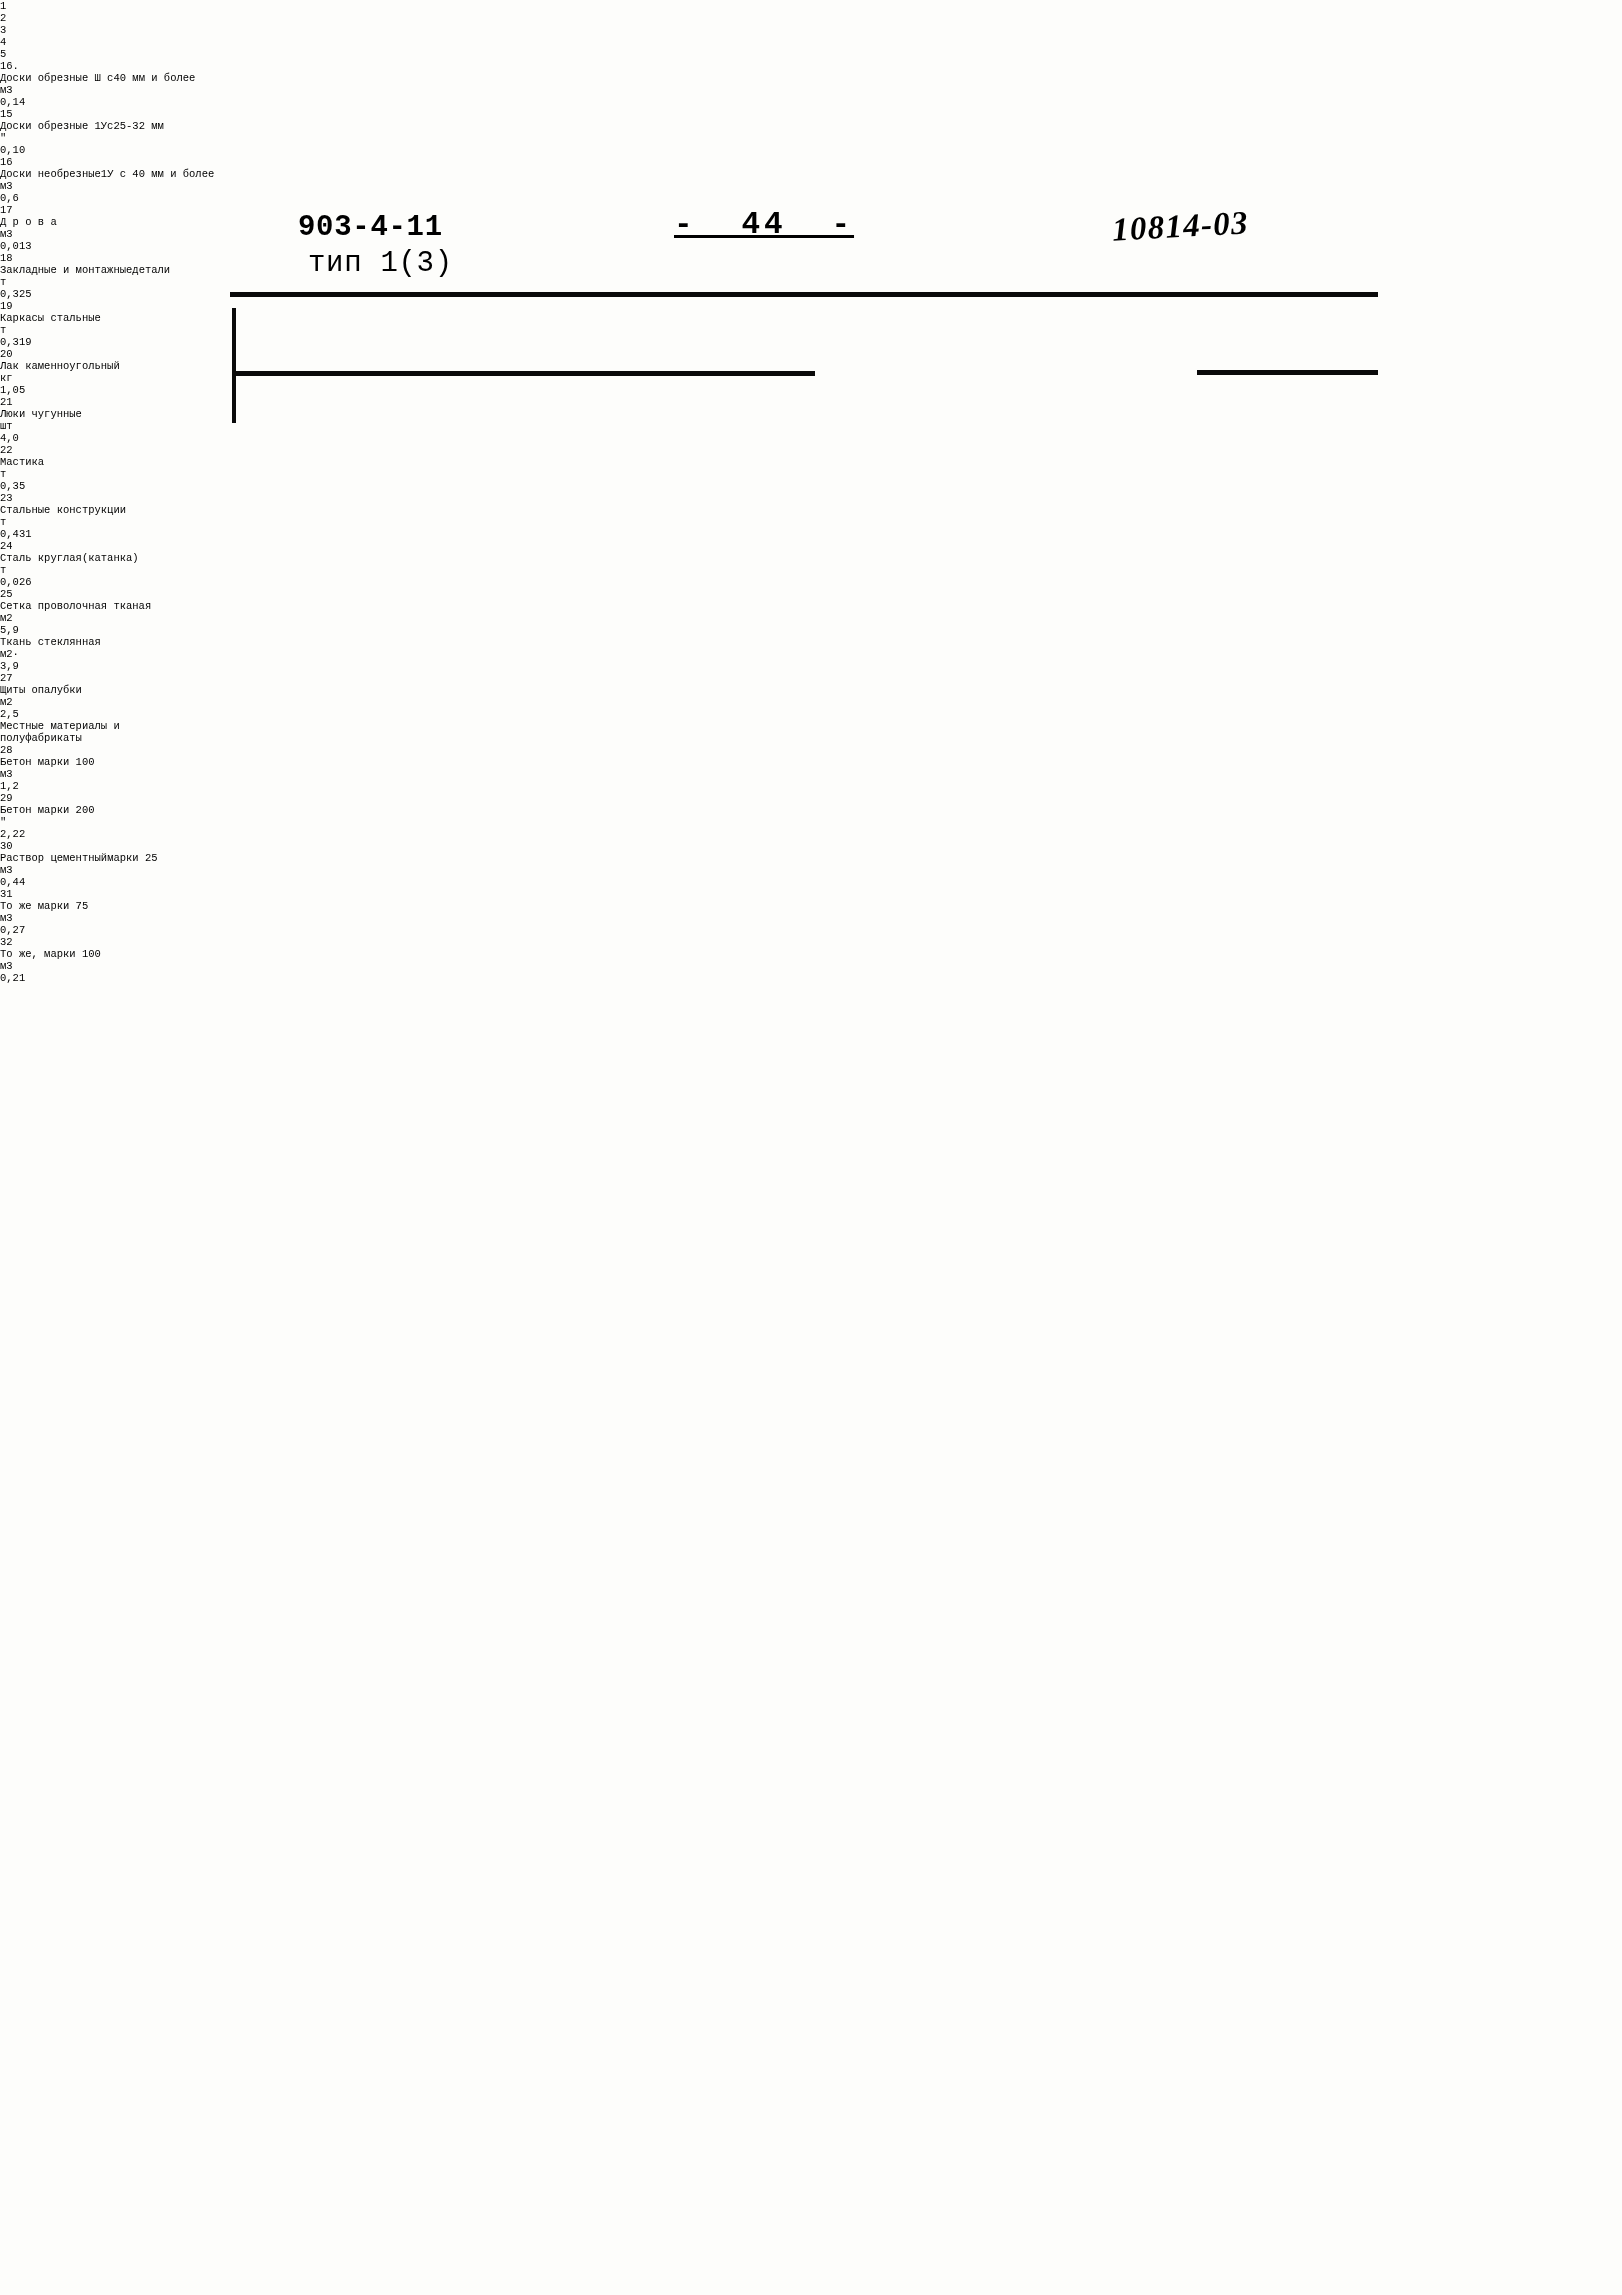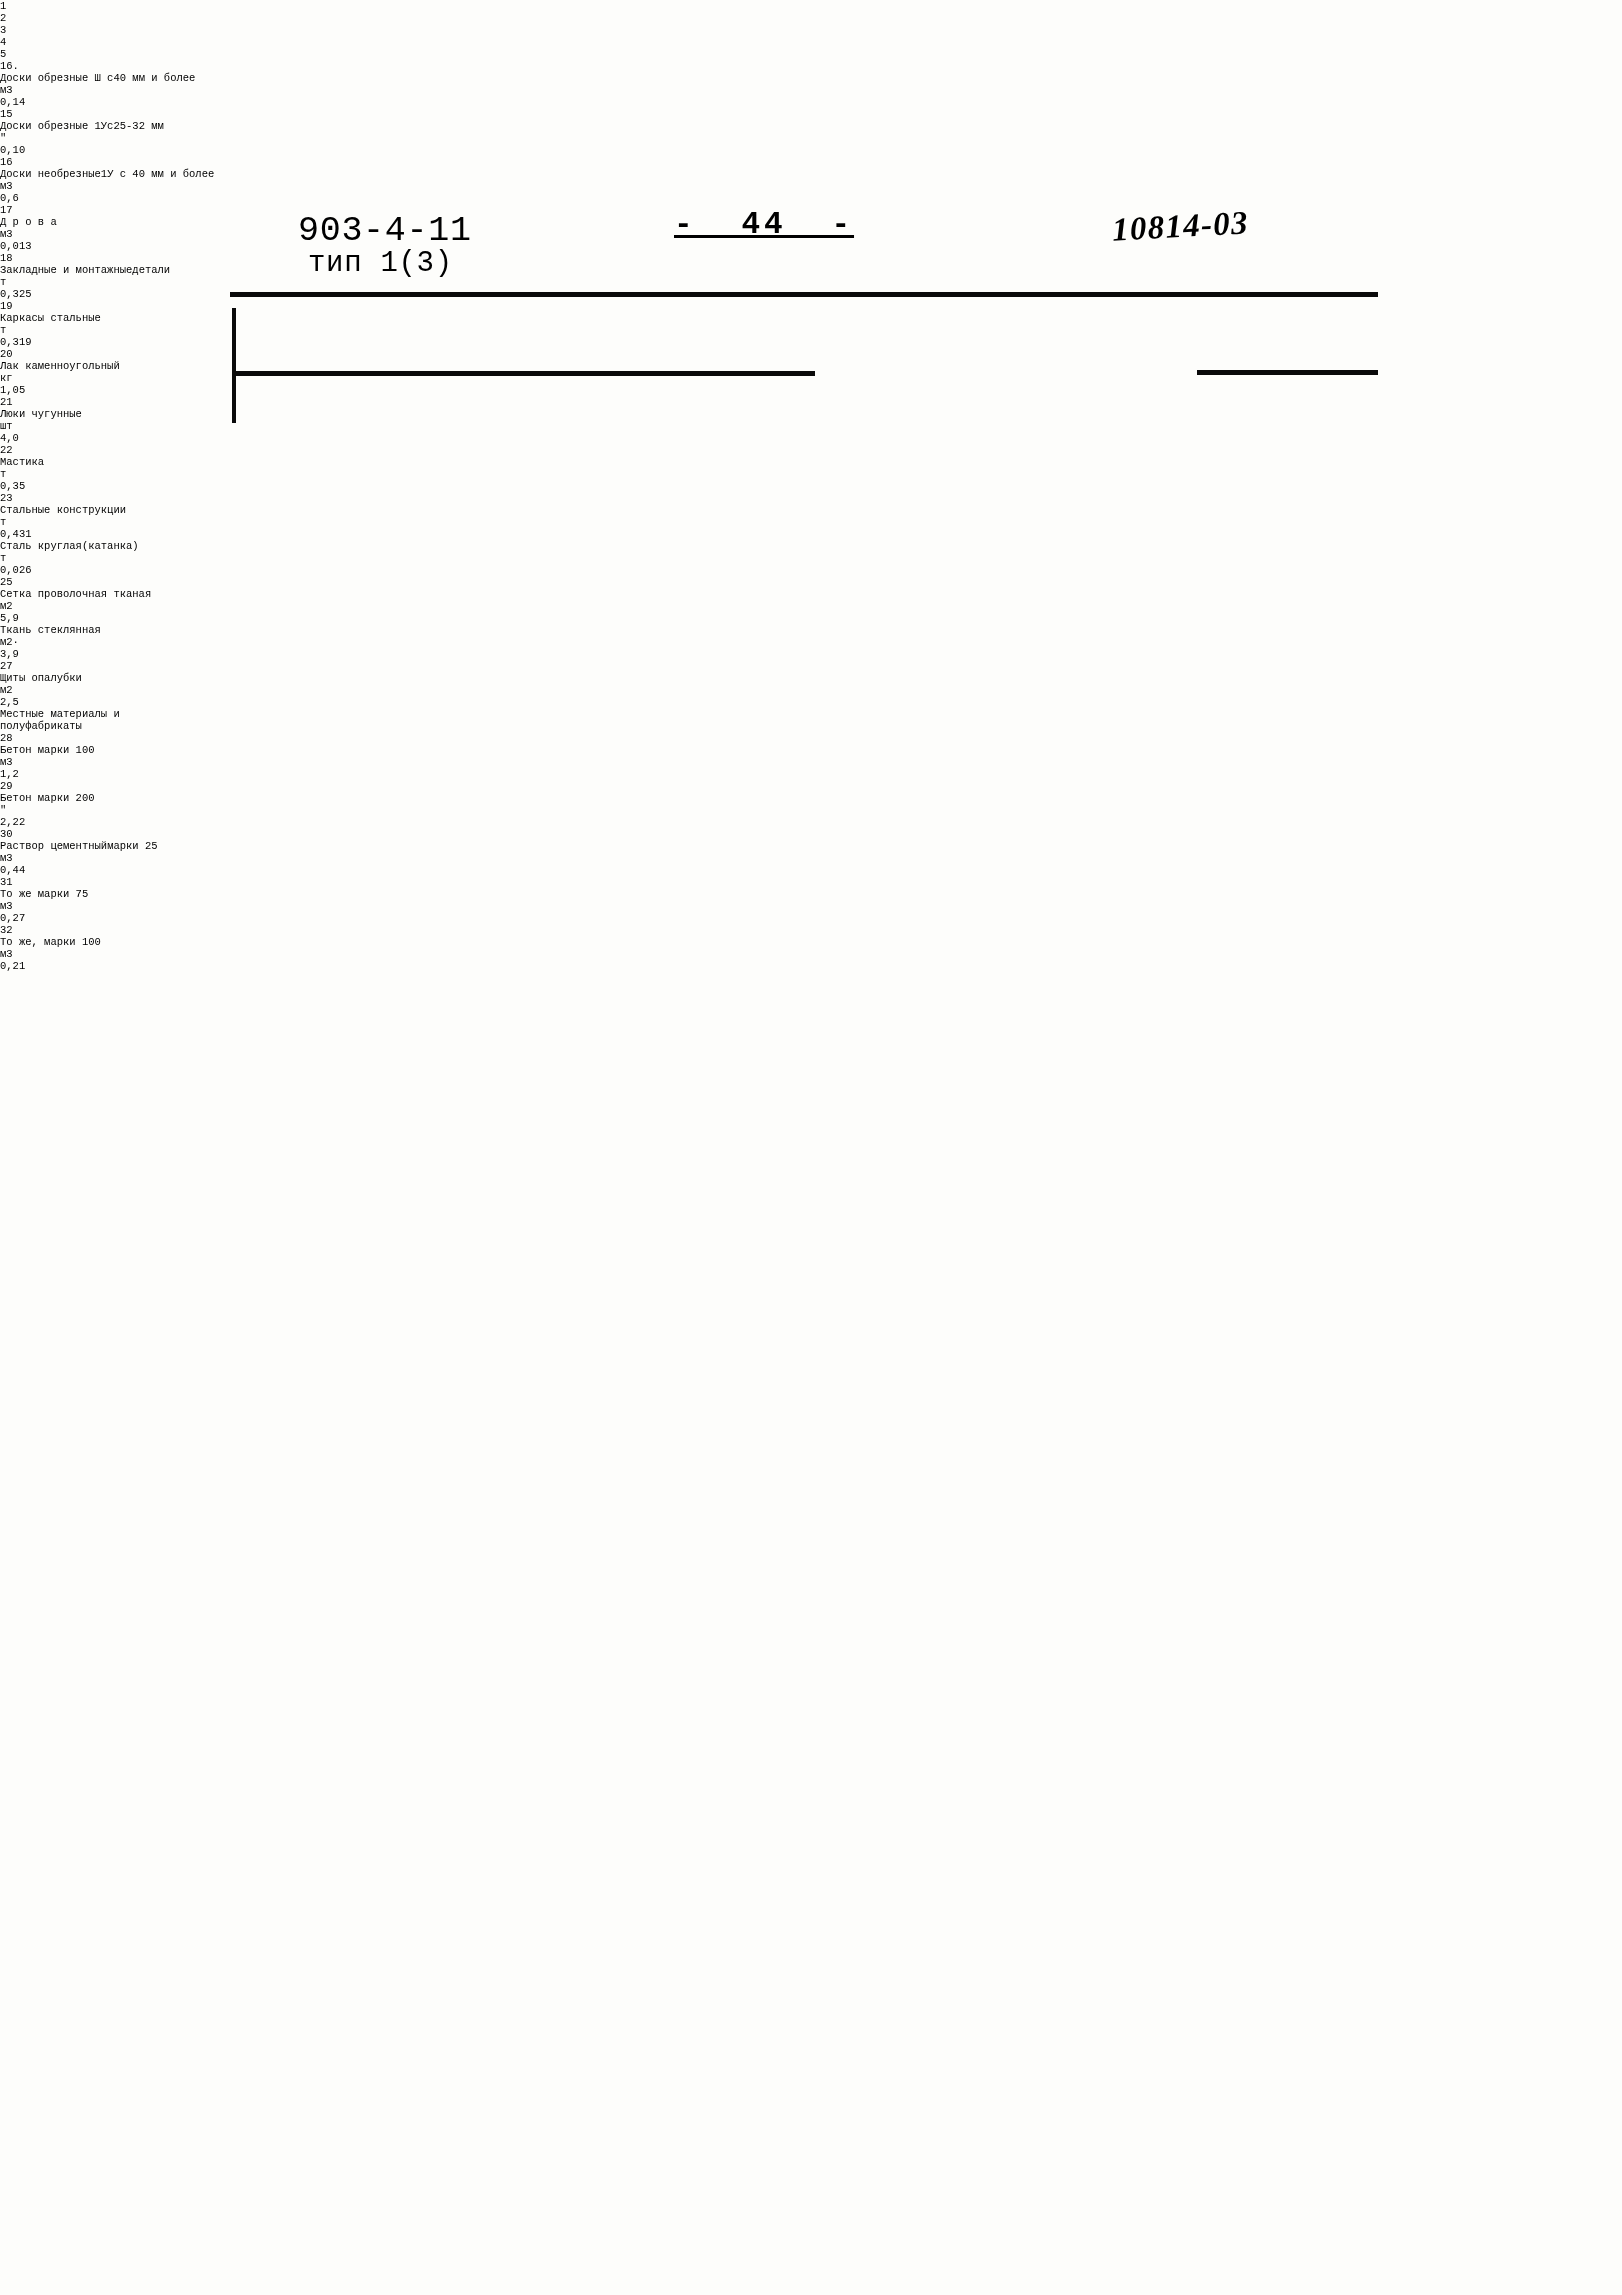--- a/index.html
+++ b/index.html
@@ -14,23 +14,23 @@
     background: #fdfdfb;
     font-family: "Liberation Mono", "DejaVu Sans Mono", monospace;
     color: #000000;
     overflow: hidden;
   }
 
   
   .hdr-code {
     position: absolute;
     left: 298px; top: 211px;
-    font-size: 35px;
+    font-size: 29px;
     letter-spacing: 0.7px;
-    font-weight: 400;
+    font-weight: 700;
     white-space: pre;
   }
   .hdr-type {
     position: absolute;
     left: 308px; top: 247px;
     font-size: 29px;
     letter-spacing: 0.7px;
     font-weight: 400;
     white-space: pre;
   }
@@ -171,20 +171,21 @@
 
   <div class="row" style="top:1135px">
     <div class="c-num">23</div>
     <div class="c-name"><span>Стальные  конструкции</span></div>
     <div class="c-unit">т</div>
     <div class="c-qty">0,431</div>
     <div class="c-rem"></div>
   </div>
 
   <div class="row" style="top:1203px">
+    <div class="c-num">24</div>
     <div class="c-name"><span>Сталь круглая(катанка)</span></div>
     <div class="c-unit">т</div>
     <div class="c-qty">0,026</div>
     <div class="c-rem"></div>
   </div>
 
   <div class="row" style="top:1276px">
     <div class="c-num">25</div>
     <div class="c-name"><span>Сетка проволочная тканая</span></div>
     <div class="c-unit">м2</div>

